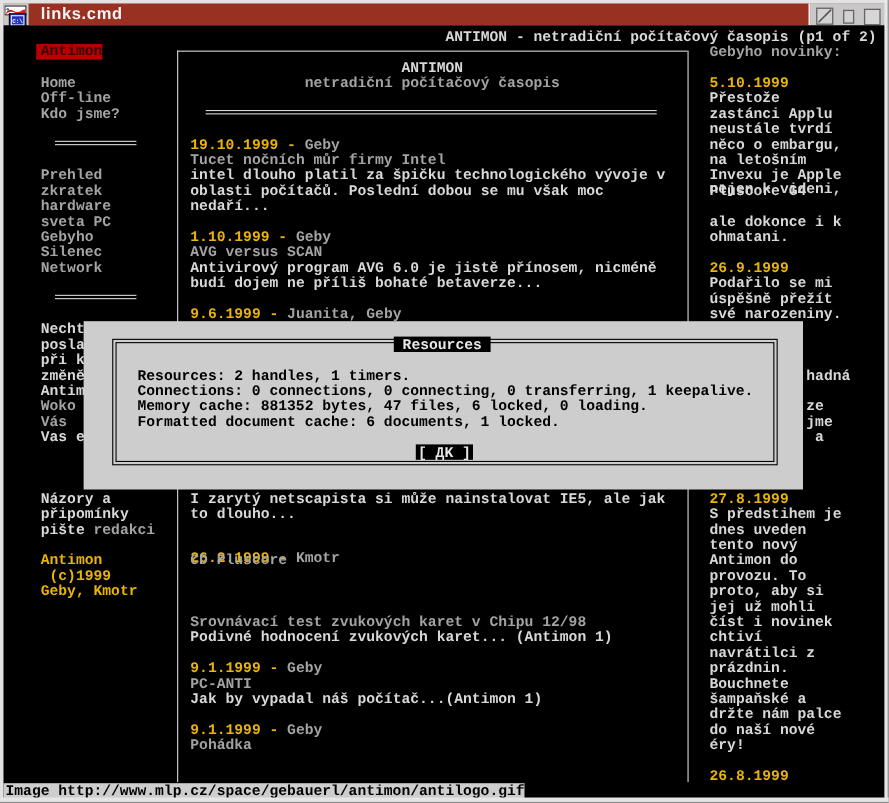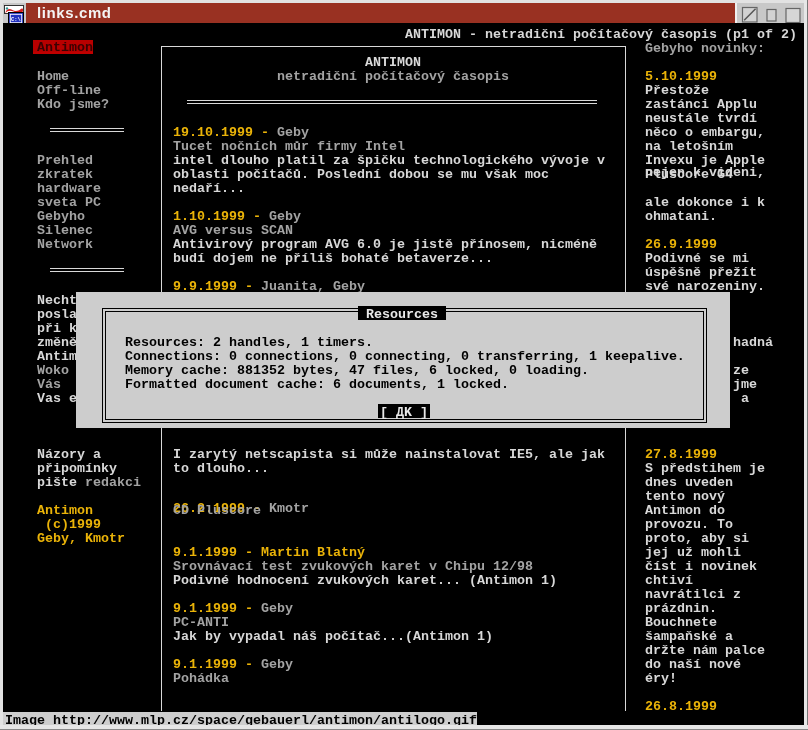--- a/index.html
+++ b/index.html
@@ -10,21 +10,21 @@
 .hlrow{background:#b80000;color:#3a0202;border-bottom:2px solid #c00000;box-sizing:border-box;
  padding-left:4px;margin-left:-4px;line-height:16px !important}
 .ln{position:absolute;background:#d8d8d8}
 #tbar{position:absolute;left:3px;top:3px;width:802px;height:20px;background:#993122}
 #ttl{position:absolute;left:37px;top:3px;color:#f4f4f4;font:bold 15px "Liberation Sans",sans-serif;
  letter-spacing:0.6px;line-height:20px}
 #icobg{position:absolute;left:3px;top:3px;width:23px;height:20px;background:#c8c8c8}
 #btns{position:absolute;left:737px;top:3px;width:68px;height:20px;background:#c8c8c8}
 #bsep{position:absolute;left:735px;top:3px;width:2px;height:20px;background:#efefef}
 .fr{position:absolute;background:#c8c8c8}
-#dlg{position:absolute;left:73px;top:269px;width:654px;height:136px;background:#cdcdcd}
+#dlg{position:absolute;left:73px;top:269px;width:654px;height:153px;background:#cdcdcd}
 #dbx{position:absolute;left:26px;top:16px;width:603px;height:113px;border:1px solid #000}
 #dbx2{position:absolute;left:2px;top:2px;right:2px;bottom:2px;border:1px solid #000}
 .dt{position:absolute;height:14px;font:bold 13.3333px "Liberation Mono",monospace;
  line-height:18px;white-space:pre;color:#000}
 #dttl{position:absolute;left:282px;top:14px;width:88px;height:14px;background:#000;color:#e8e8e8;
  text-align:center}
 #dbtn{position:absolute;left:302px;top:112px;width:52px;height:14px;background:#000;color:#e8e8e8;
  text-align:center}
 #sbar{position:absolute;left:0px;top:689px;width:474px;height:14px;background:#cdcdcd}
 #scur{position:absolute;left:474px;top:689px;width:8px;height:14px;background:#000}
@@ -82,23 +82,23 @@
 <div class="t" style="top:171px;left:642px"><span class="w">ale dokonce i k</span></div>
 <div class="t" style="top:185px;left:34px"><span class="r">Gebyho</span></div>
 <div class="t" style="top:185px;left:170px"><span class="c">1.10.1999 - </span><span class="r">Geby</span></div>
 <div class="t" style="top:185px;left:642px"><span class="w">ohmatani.</span></div>
 <div class="t" style="top:199px;left:34px"><span class="r">Silenec</span></div>
 <div class="t" style="top:199px;left:170px"><span class="r">AVG versus SCAN</span></div>
 <div class="t" style="top:213px;left:34px"><span class="r">Network</span></div>
 <div class="t" style="top:213px;left:170px"><span class="w">Antivirový program AVG 6.0 je jistě přínosem, nicméně</span></div>
 <div class="t" style="top:213px;left:642px"><span class="c">26.9.1999</span></div>
 <div class="t" style="top:227px;left:170px"><span class="w">budí dojem ne příliš bohaté betaverze...</span></div>
-<div class="t" style="top:227px;left:642px"><span class="w">Podivné se mi</span></div>
+<div class="t" style="top:227px;left:642px"><span class="w">Podařilo se mi</span></div>
 <div class="t" style="top:241px;left:642px"><span class="w">úspěšně přežít</span></div>
-<div class="t" style="top:255px;left:170px"><span class="c">9.9.1999 - </span><span class="r">Juanita,</span><span class="w"> </span><span class="r">Geby</span></div>
+<div class="t" style="top:255px;left:170px"><span class="c">9.6.1999 - </span><span class="r">Juanita,</span><span class="w"> </span><span class="r">Geby</span></div>
 <div class="t" style="top:255px;left:642px"><span class="w">své narozeniny.</span></div>
 <div class="t" style="top:269px;left:34px"><span class="w">Necht</span></div>
 <div class="t" style="top:283px;left:34px"><span class="w">posla</span></div>
 <div class="t" style="top:297px;left:34px"><span class="w">při k</span></div>
 <div class="t" style="top:311px;left:34px"><span class="w">změně</span></div>
 <div class="t" style="top:311px;left:730px"><span class="w">hadná</span></div>
 <div class="t" style="top:325px;left:34px"><span class="w">Antim</span></div>
 <div class="t" style="top:339px;left:34px"><span class="r">Woko</span></div>
 <div class="t" style="top:339px;left:730px"><span class="w">ze</span></div>
 <div class="t" style="top:353px;left:34px"><span class="r">Vás</span></div>
@@ -115,21 +115,20 @@
 <div class="t" style="top:451px;left:642px"><span class="w">dnes uveden</span></div>
 <div class="t" style="top:477px;left:170px"><span class="c">26.2.1999 - </span><span class="r">Kmotr</span></div>
 <div class="t" style="top:465px;left:642px"><span class="w">tento nový</span></div>
 <div class="t" style="top:479px;left:34px"><span class="c">Antimon</span></div>
 <div class="t" style="top:479px;left:170px"><span class="r">CD Pluscore</span></div>
 <div class="t" style="top:479px;left:642px"><span class="w">Antimon do</span></div>
 <div class="t" style="top:493px;left:34px"><span class="c"> (c)1999</span></div>
 <div class="t" style="top:493px;left:642px"><span class="w">provozu. To</span></div>
 <div class="t" style="top:507px;left:34px"><span class="c">Geby, Kmotr</span></div>
 <div class="t" style="top:507px;left:642px"><span class="w">proto, aby si</span></div>
-<div class="t" style="top:521px;left:170px"><span class="c">9.1.1999 - Martin Blatný</span></div>
 <div class="t" style="top:521px;left:642px"><span class="w">jej už mohli</span></div>
 <div class="t" style="top:535px;left:170px"><span class="r">Srovnávací test zvukových karet v Chipu 12/98</span></div>
 <div class="t" style="top:535px;left:642px"><span class="w">číst i novinek</span></div>
 <div class="t" style="top:549px;left:170px"><span class="w">Podivné hodnocení zvukových karet... (Antimon 1)</span></div>
 <div class="t" style="top:549px;left:642px"><span class="w">chtiví</span></div>
 <div class="t" style="top:563px;left:642px"><span class="w">navrátilci z</span></div>
 <div class="t" style="top:577px;left:170px"><span class="c">9.1.1999 - </span><span class="r">Geby</span></div>
 <div class="t" style="top:577px;left:642px"><span class="w">prázdnin.</span></div>
 <div class="t" style="top:591px;left:170px"><span class="r">PC-ANTI</span></div>
 <div class="t" style="top:591px;left:642px"><span class="w">Bouchnete</span></div>

